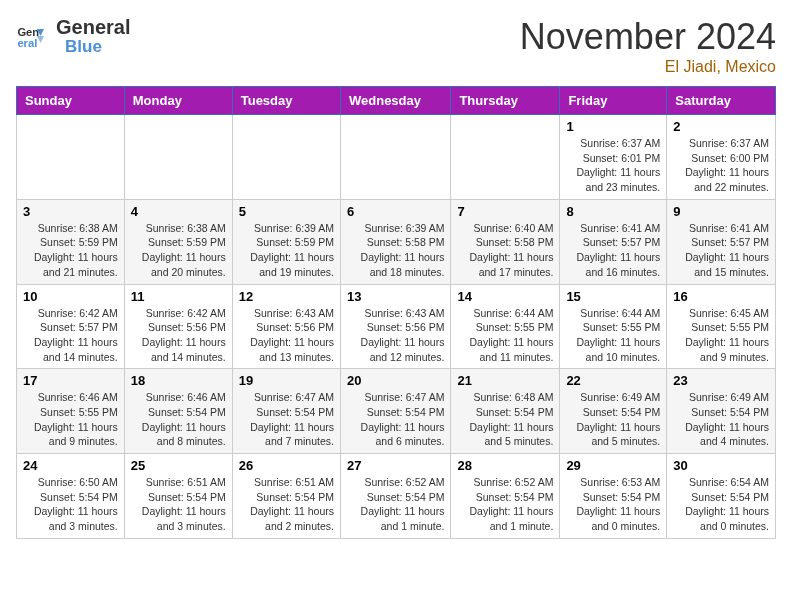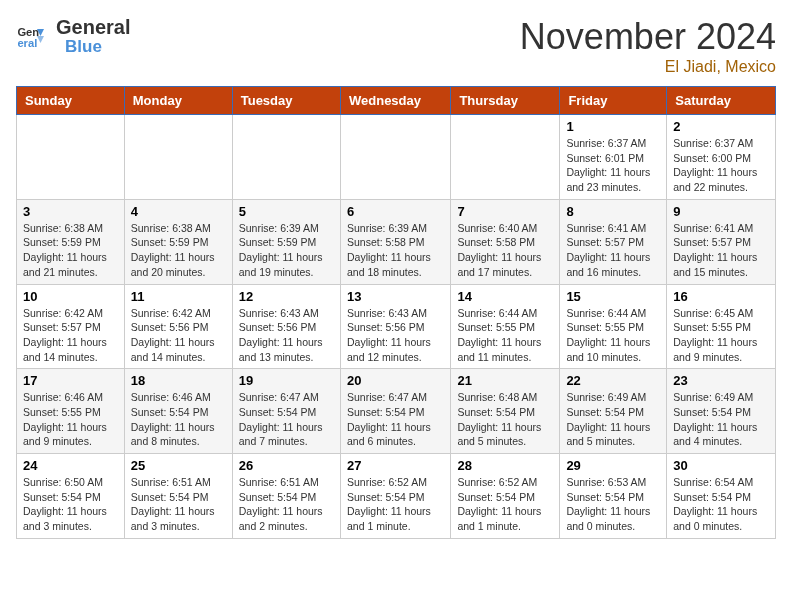--- a/index.html
+++ b/index.html
@@ -36,21 +36,21 @@
     .location-title {
       font-size: 16px;
       color: #a16207;
     }
     .calendar-table {
       width: 100%;
       border-collapse: collapse;
       font-size: 11px;
     }
     .calendar-table th {
-      background-color: #c2410c;
+      background-color: #a21caf;
       color: #fff;
       text-align: left;
       padding: 6px 8px;
       font-size: 13px;
       font-weight: bold;
       border: 1px solid #3a6ab5;
     }
     .calendar-table td {
       border: 1px solid #ccc;
       vertical-align: top;
@@ -65,20 +65,21 @@
     .day-number {
       font-size: 13px;
       font-weight: bold;
       margin-bottom: 2px;
       display: block;
     }
     .day-info {
       font-size: 10.5px;
       color: #333;
       line-height: 1.4;
+      text-align: right;
     }
     .empty-cell {
       background: #fff !important;
     }
   </style>
 </head>
 <body>
 
 <div class="header-area">
   <div class="logo">

